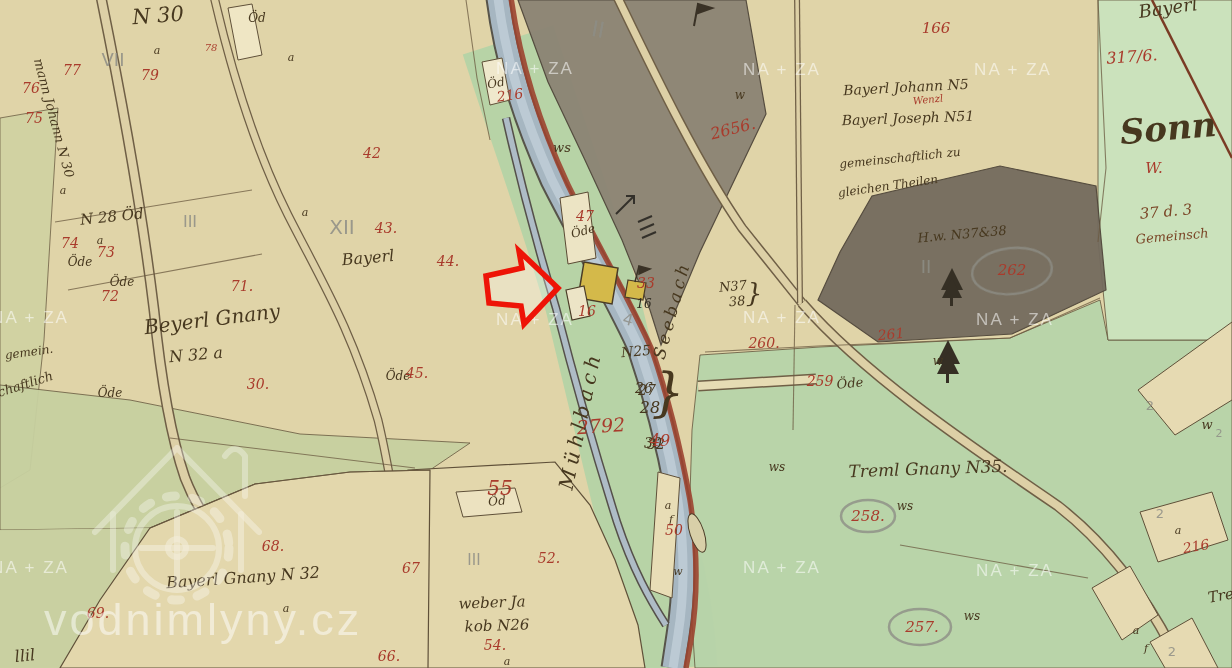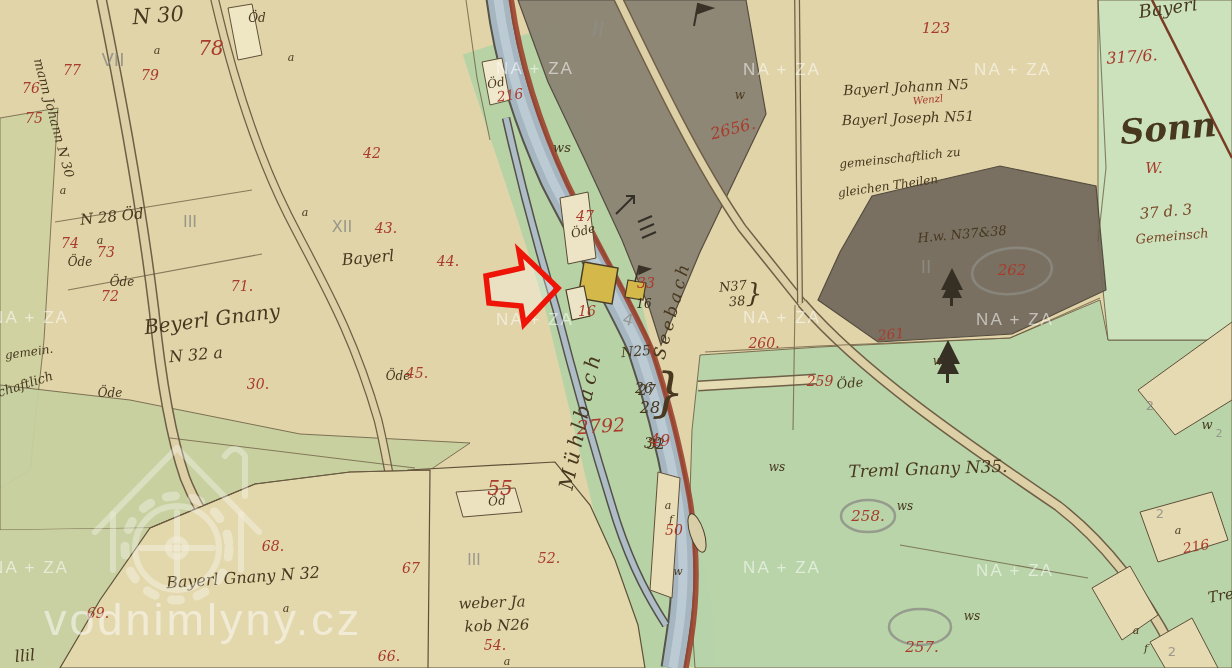--- a/index.html
+++ b/index.html
@@ -203,21 +203,21 @@
       <span class="lab lab-ink" style="left: 668px; top: 505px; font-size: 11px; transform: translate(-50%, -50%) rotate(0deg);">a</span>
       <span class="lab lab-ink" style="left: 671px; top: 519px; font-size: 11px; transform: translate(-50%, -50%) rotate(0deg);">f</span>
       <span class="lab lab-ink" style="left: 678px; top: 571px; font-size: 11px; transform: translate(-50%, -50%) rotate(0deg);">w</span>
       <span class="lab lab-ink" style="left: 1178px; top: 530px; font-size: 11px; transform: translate(-50%, -50%) rotate(0deg);">a</span>
       <span class="lab lab-ink" style="left: 1136px; top: 630px; font-size: 11px; transform: translate(-50%, -50%) rotate(0deg);">a</span>
       <span class="lab lab-ink" style="left: 1146px; top: 648px; font-size: 11px; transform: translate(-50%, -50%) rotate(0deg);">f</span>
       <span class="lab lab-black" style="left: 644px; top: 304px; font-size: 12px; transform: translate(-50%, -50%) rotate(0deg);">16</span>
       <span class="lab lab-red" style="left: 34px; top: 118px; font-size: 14px; transform: translate(-50%, -50%) rotate(0deg);">75</span>
       <span class="lab lab-red" style="left: 31px; top: 88px; font-size: 14px; transform: translate(-50%, -50%) rotate(0deg);">76</span>
       <span class="lab lab-red" style="left: 72px; top: 70px; font-size: 14px; transform: translate(-50%, -50%) rotate(0deg);">77</span>
-      <span class="lab lab-red" style="left: 211px; top: 48px; font-size: 20px; transform: translate(-50%, -50%) rotate(0deg);">78</span>
+      <span class="lab lab-red" style="left: 211px; top: 48px; font-size: 10px; transform: translate(-50%, -50%) rotate(0deg);">78</span>
       <span class="lab lab-red" style="left: 150px; top: 75px; font-size: 14px; transform: translate(-50%, -50%) rotate(0deg);">79</span>
       <span class="lab lab-red" style="left: 70px; top: 243px; font-size: 14px; transform: translate(-50%, -50%) rotate(0deg);">74</span>
       <span class="lab lab-red" style="left: 106px; top: 252px; font-size: 14px; transform: translate(-50%, -50%) rotate(0deg);">73</span>
       <span class="lab lab-red" style="left: 110px; top: 296px; font-size: 14px; transform: translate(-50%, -50%) rotate(0deg);">72</span>
       <span class="lab lab-red" style="left: 242px; top: 286px; font-size: 14px; transform: translate(-50%, -50%) rotate(0deg);">71.</span>
       <span class="lab lab-red" style="left: 258px; top: 384px; font-size: 14px; transform: translate(-50%, -50%) rotate(0deg);">30.</span>
       <span class="lab lab-red" style="left: 417px; top: 373px; font-size: 14px; transform: translate(-50%, -50%) rotate(0deg);">45.</span>
       <span class="lab lab-red" style="left: 372px; top: 153px; font-size: 14px; transform: translate(-50%, -50%) rotate(0deg);">42</span>
       <span class="lab lab-red" style="left: 386px; top: 228px; font-size: 14px; transform: translate(-50%, -50%) rotate(0deg);">43.</span>
       <span class="lab lab-red" style="left: 448px; top: 261px; font-size: 14px; transform: translate(-50%, -50%) rotate(0deg);">44.</span>
@@ -227,35 +227,35 @@
       <span class="lab lab-red" style="left: 411px; top: 568px; font-size: 14px; transform: translate(-50%, -50%) rotate(0deg);">67</span>
       <span class="lab lab-red" style="left: 500px; top: 488px; font-size: 20px; transform: translate(-50%, -50%) rotate(0deg);">55</span>
       <span class="lab lab-red" style="left: 549px; top: 558px; font-size: 14px; transform: translate(-50%, -50%) rotate(0deg);">52.</span>
       <span class="lab lab-red" style="left: 495px; top: 645px; font-size: 14px; transform: translate(-50%, -50%) rotate(0deg);">54.</span>
       <span class="lab lab-red" style="left: 585px; top: 208px; font-size: 14px; transform: translate(-50%, -50%) rotate(0deg); margin-top: 8px;">47</span>
       <span class="lab lab-red" style="left: 601px; top: 283px; font-size: 14px; transform: translate(-50%, -50%) rotate(0deg); margin-left: 45px;">33</span>
       <span class="lab lab-red" style="left: 587px; top: 311px; font-size: 14px; transform: translate(-50%, -50%) rotate(0deg);">16</span>
       <span class="lab lab-red" style="left: 674px; top: 530px; font-size: 14px; transform: translate(-50%, -50%) rotate(0deg);">50</span>
       <span class="lab lab-red" style="left: 510px; top: 95px; font-size: 14px; transform: translate(-50%, -50%) rotate(-8deg);">216</span>
       <span class="lab lab-red" style="left: 733px; top: 129px; font-size: 16px; transform: translate(-50%, -50%) rotate(-14deg);">2656.</span>
-      <span class="lab lab-red" style="left: 936px; top: 28px; font-size: 15px; transform: translate(-50%, -50%) rotate(0deg);">123</span>
+      <span class="lab lab-red" style="left: 936px; top: 28px; font-size: 15px; transform: translate(-50%, -50%) rotate(0deg);">166</span>
       <span class="lab lab-red" style="left: 1132px; top: 57px; font-size: 16px; transform: translate(-50%, -50%) rotate(-4deg);">317/6.</span>
       <span class="lab lab-red" style="left: 1154px; top: 168px; font-size: 15px; transform: translate(-50%, -50%) rotate(0deg);">W.</span>
       <span class="lab lab-red" style="left: 1012px; top: 270px; font-size: 15px; transform: translate(-50%, -50%) rotate(0deg);">262</span>
       <span class="lab lab-red" style="left: 891px; top: 334px; font-size: 14px; transform: translate(-50%, -50%) rotate(-6deg);">261</span>
       <span class="lab lab-red" style="left: 764px; top: 343px; font-size: 14px; transform: translate(-50%, -50%) rotate(0deg);">260.</span>
       <span class="lab lab-red" style="left: 820px; top: 381px; font-size: 14px; transform: translate(-50%, -50%) rotate(0deg);">259</span>
       <span class="lab lab-red" style="left: 868px; top: 516px; font-size: 15px; transform: translate(-50%, -50%) rotate(0deg);">258.</span>
-      <span class="lab lab-red" style="left: 922px; top: 627px; font-size: 15px; transform: translate(-50%, -50%) rotate(0deg); margin-top: 20px;">257.</span>
+      <span class="lab lab-red" style="left: 922px; top: 627px; font-size: 15px; transform: translate(-50%, -50%) rotate(0deg);">257.</span>
       <span class="lab lab-red" style="left: 601px; top: 426px; font-size: 19px; transform: translate(-50%, -50%) rotate(-4deg);">2792</span>
       <span class="lab lab-red" style="left: 660px; top: 441px; font-size: 16px; transform: translate(-50%, -50%) rotate(0deg);">49</span>
       <span class="lab lab-red" style="left: 1196px; top: 546px; font-size: 14px; transform: translate(-50%, -50%) rotate(-10deg);">216</span>
       <span class="lab lab-pencil" style="left: 113px; top: 60px; font-size: 18px; transform: translate(-50%, -50%) rotate(0deg);">VII</span>
       <span class="lab lab-pencil" style="left: 190px; top: 222px; font-size: 16px; transform: translate(-50%, -50%) rotate(0deg);">III</span>
-      <span class="lab lab-pencil" style="left: 342px; top: 227px; font-size: 16px; transform: translate(-50%, -50%) rotate(0deg); text-align: center;">XII</span>
+      <span class="lab lab-pencil" style="left: 342px; top: 227px; font-size: 20px; transform: translate(-50%, -50%) rotate(0deg); text-align: center;">XII</span>
       <span class="lab lab-pencil" style="left: 598px; top: 30px; font-size: 22px; transform: translate(-50%, -50%) rotate(10deg);">II</span>
       <span class="lab lab-pencil" style="left: 926px; top: 267px; font-size: 18px; transform: translate(-50%, -50%) rotate(0deg);">II</span>
       <span class="lab lab-pencil" style="left: 628px; top: 320px; font-size: 16px; transform: translate(-50%, -50%) rotate(15deg);">4</span>
       <span class="lab lab-pencil" style="left: 474px; top: 560px; font-size: 15px; transform: translate(-50%, -50%) rotate(0deg);">III</span>
       <span class="lab lab-pencil" style="left: 1150px; top: 405px; font-size: 13px; transform: translate(-50%, -50%) rotate(0deg);">2</span>
       <span class="lab lab-pencil" style="left: 1160px; top: 513px; font-size: 13px; transform: translate(-50%, -50%) rotate(0deg);">2</span>
       <span class="lab lab-pencil" style="left: 1172px; top: 651px; font-size: 13px; transform: translate(-50%, -50%) rotate(0deg);">2</span>
       <span class="lab lab-pencil" style="left: 1219px; top: 433px; font-size: 11px; transform: translate(-50%, -50%) rotate(0deg);">2</span>
     </div>
 

